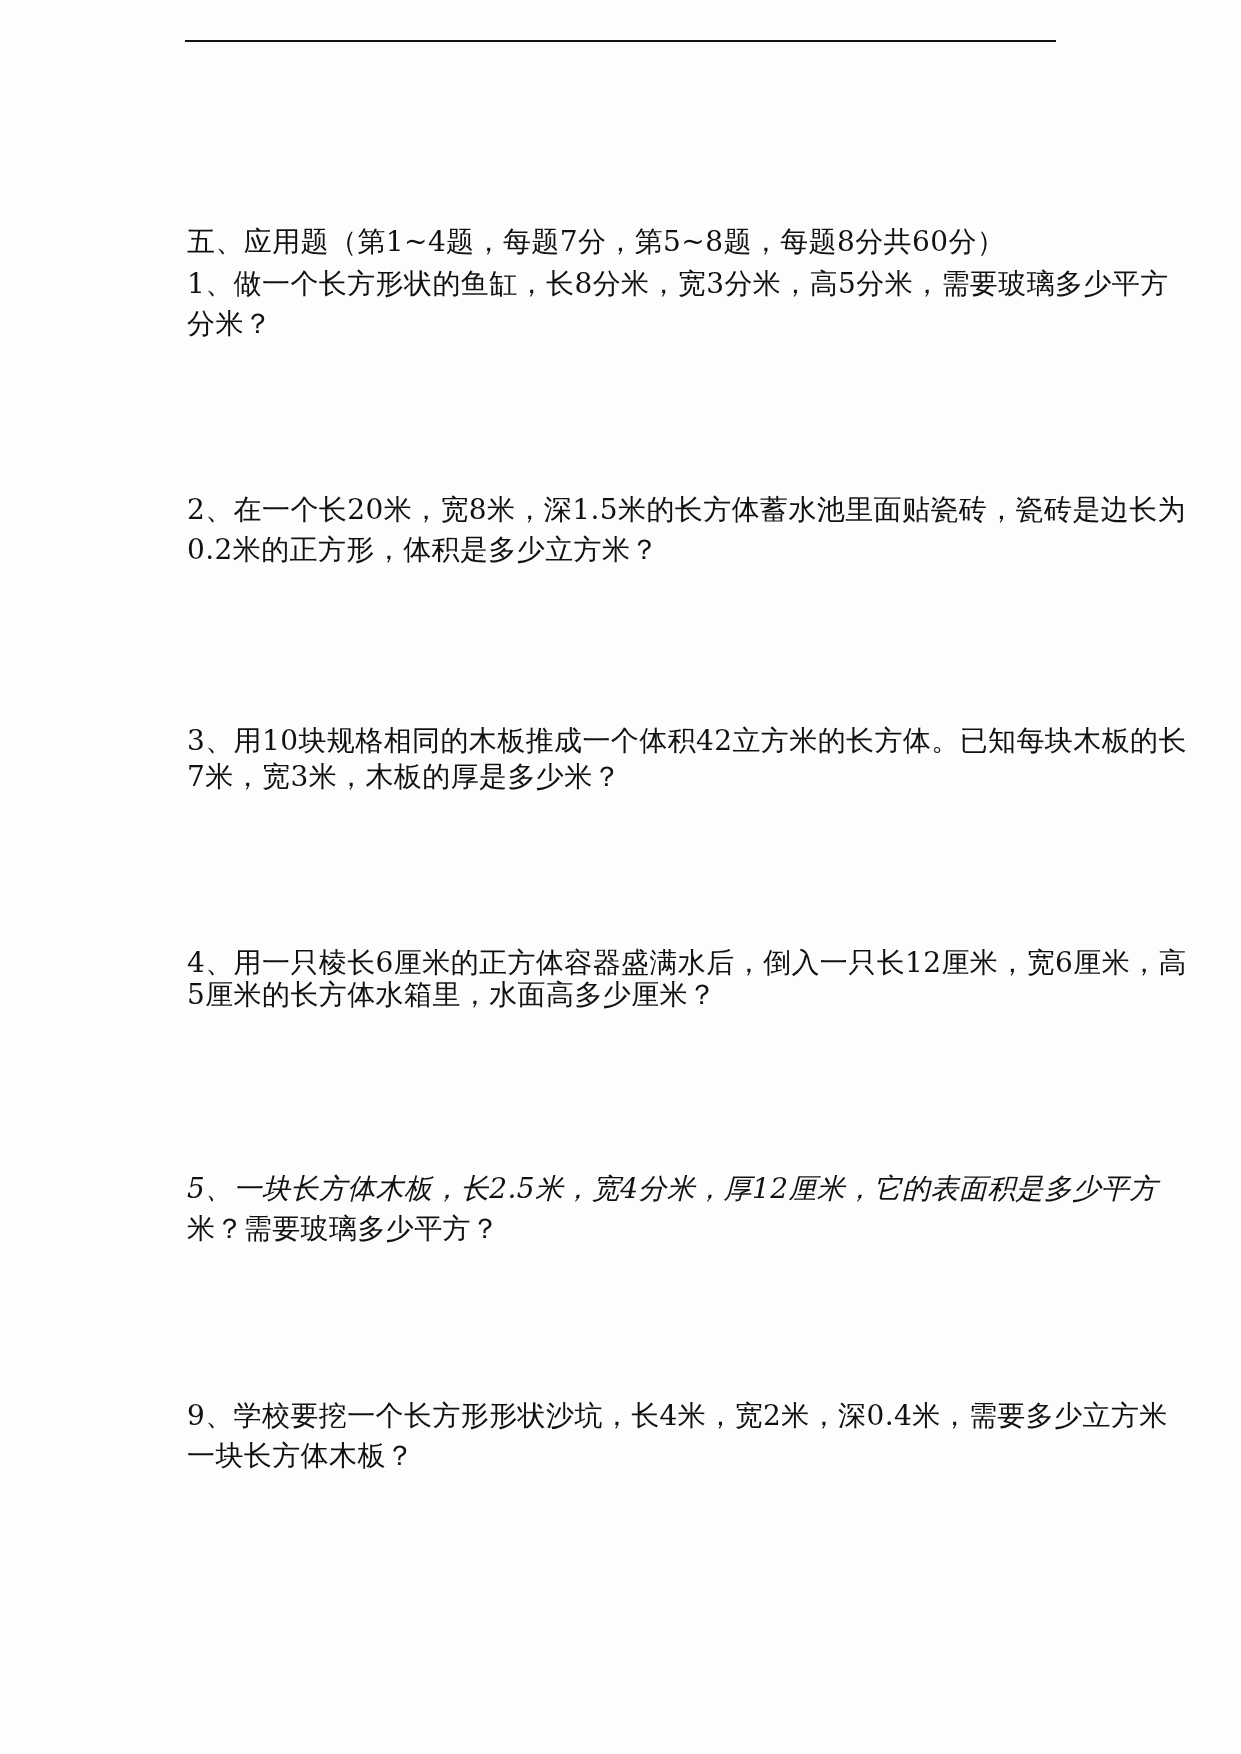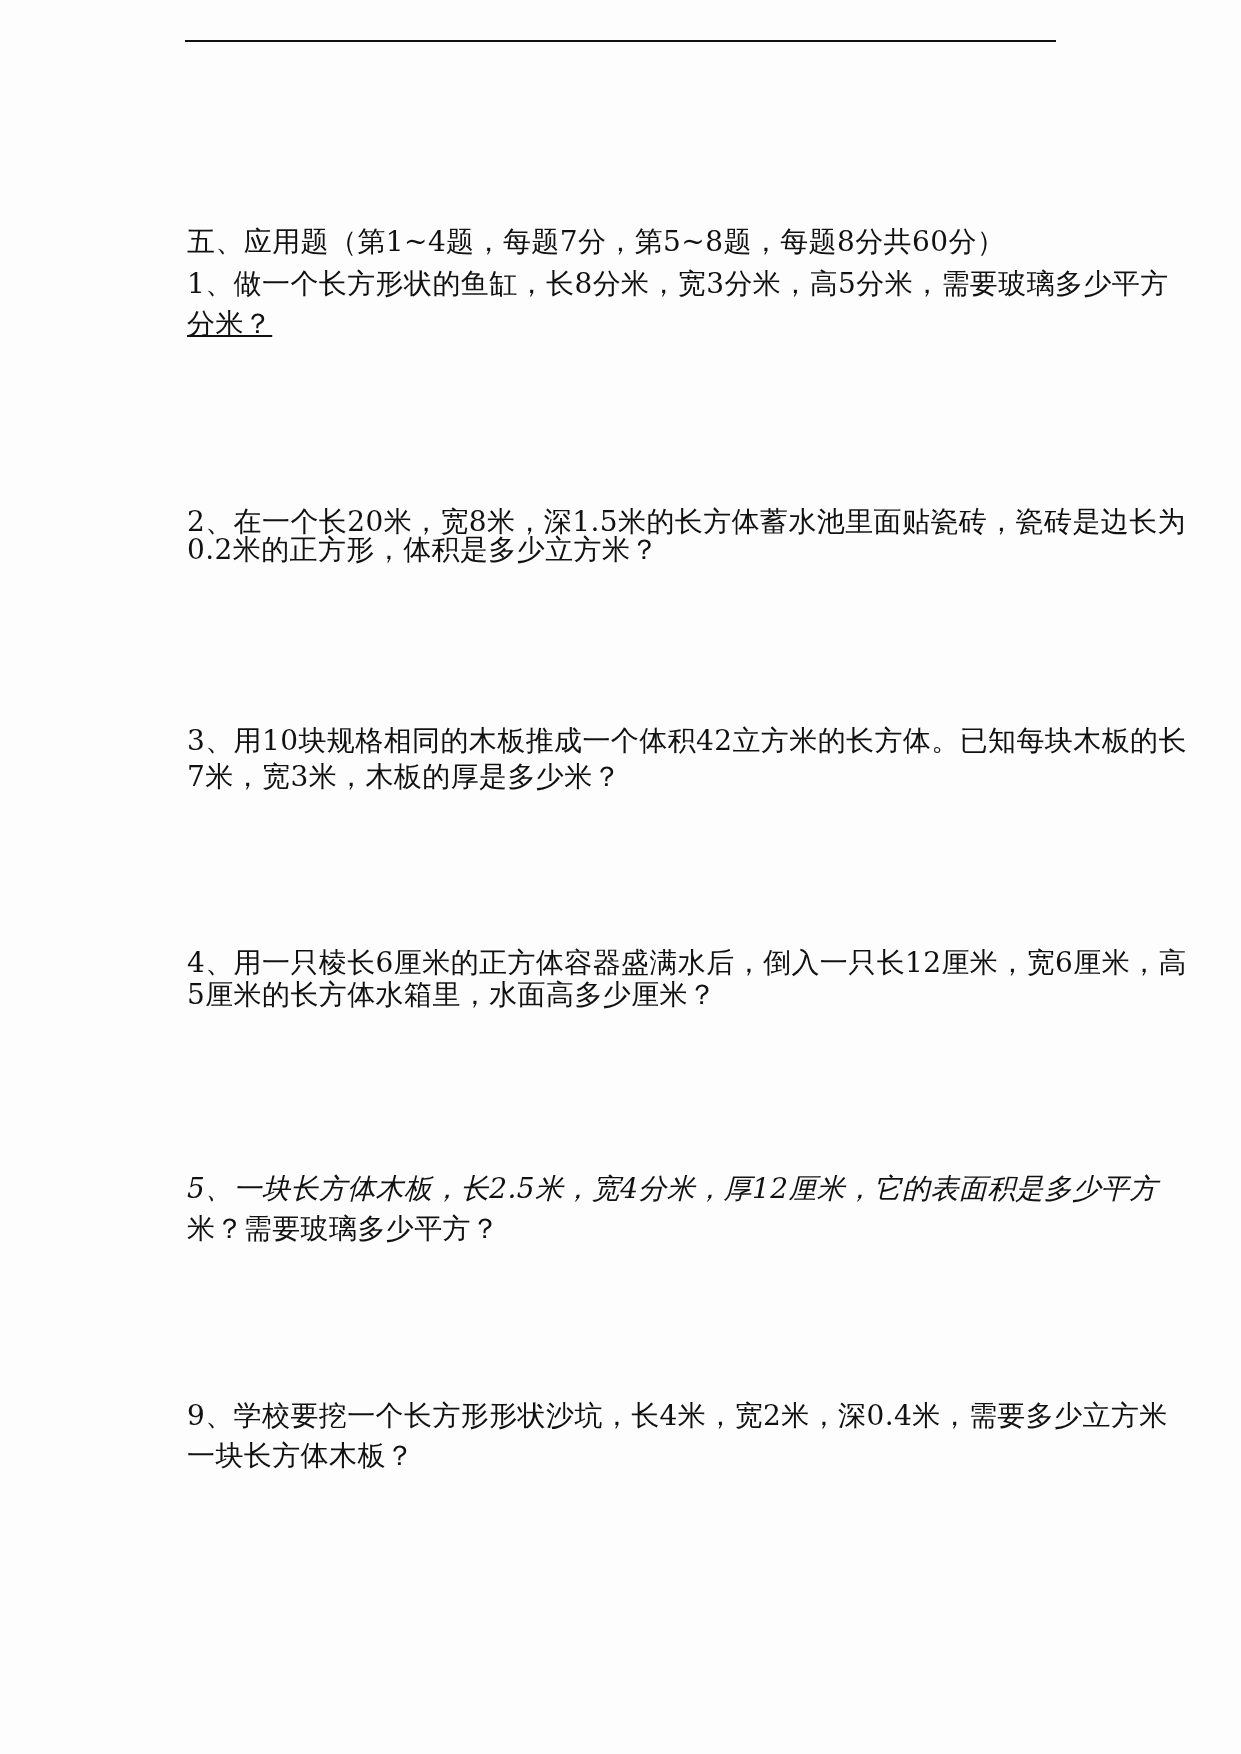--- a/index.html
+++ b/index.html
@@ -48,25 +48,25 @@
 <body>
 
 <div class="header-rule"></div>
 
 <div class="content">
 
   <div class="line" style="top:222px;">五、应用题（第1~4题，每题7分，第5~8题，每题8分共60分）</div>
 
   <div class="q-block" style="top:264px;">
     <div class="line" style="top:0;">1、做一个长方形状的鱼缸，长8分米，宽3分米，高5分米，需要玻璃多少平方</div>
-    <div class="line" style="top:40px;text-decoration:underline;">分米？</div>
+    <div class="line" style="top:40px;">分米？</div>
   </div>
 
   <div class="q-block" style="top:490px;">
-    <div class="line" style="top:12px;">2、在一个长20米，宽8米，深1.5米的长方体蓄水池里面贴瓷砖，瓷砖是边长为</div>
+    <div class="line" style="top:0;">2、在一个长20米，宽8米，深1.5米的长方体蓄水池里面贴瓷砖，瓷砖是边长为</div>
     <div class="line" style="top:40px;">0.2米的正方形，体积是多少立方米？</div>
   </div>
 
   <div class="q-block" style="top:717px;">
     <div class="line" style="top:4px;text-align:right;">3、用10块规格相同的木板推成一个体积42立方米的长方体。已知每块木板的长</div>
     <div class="line" style="top:40px;">7米，宽3米，木板的厚是多少米？</div>
   </div>
 
   <div class="q-block" style="top:943px;">
     <div class="line" style="top:0;">4、用一只棱长6厘米的正方体容器盛满水后，倒入一只长12厘米，宽6厘米，高</div>

